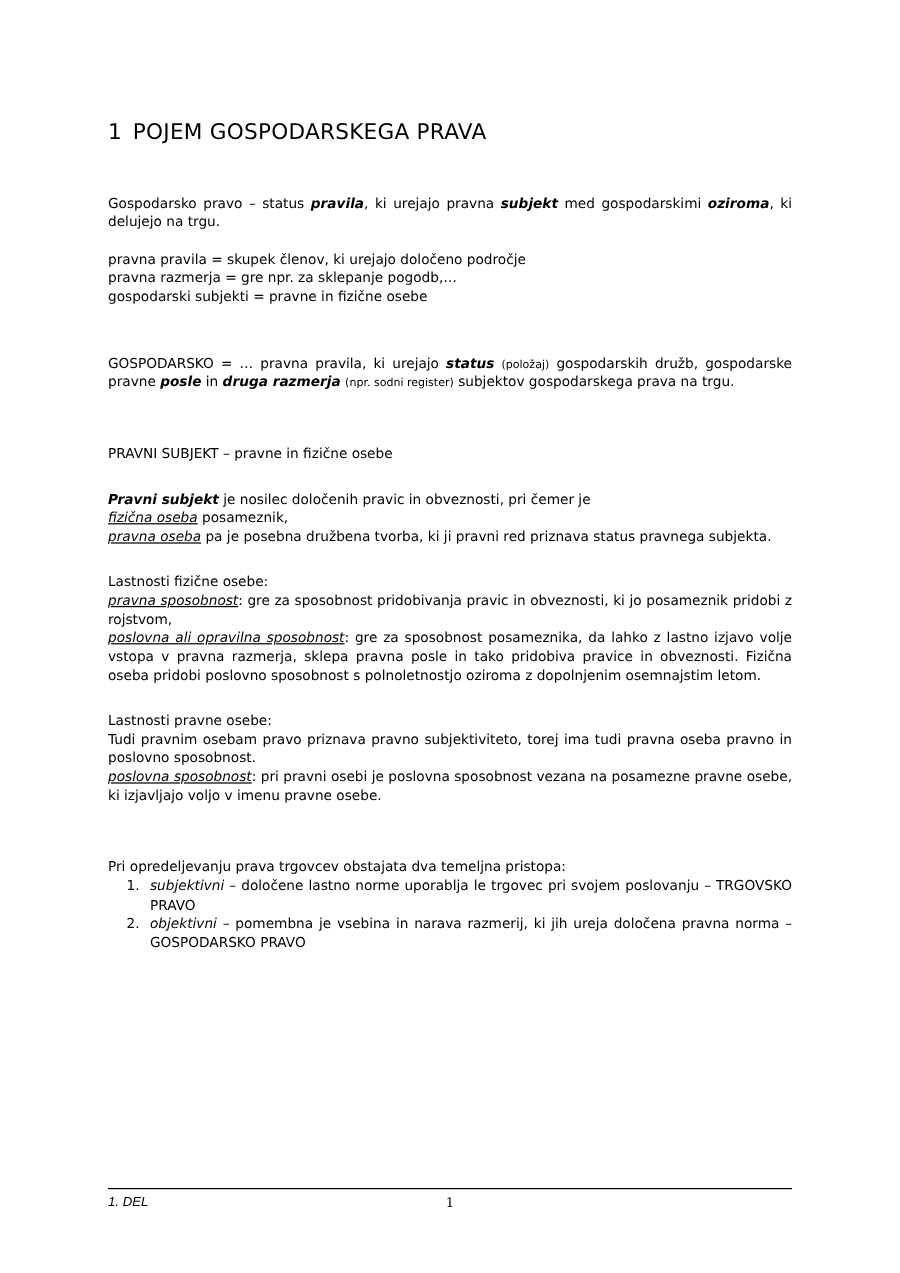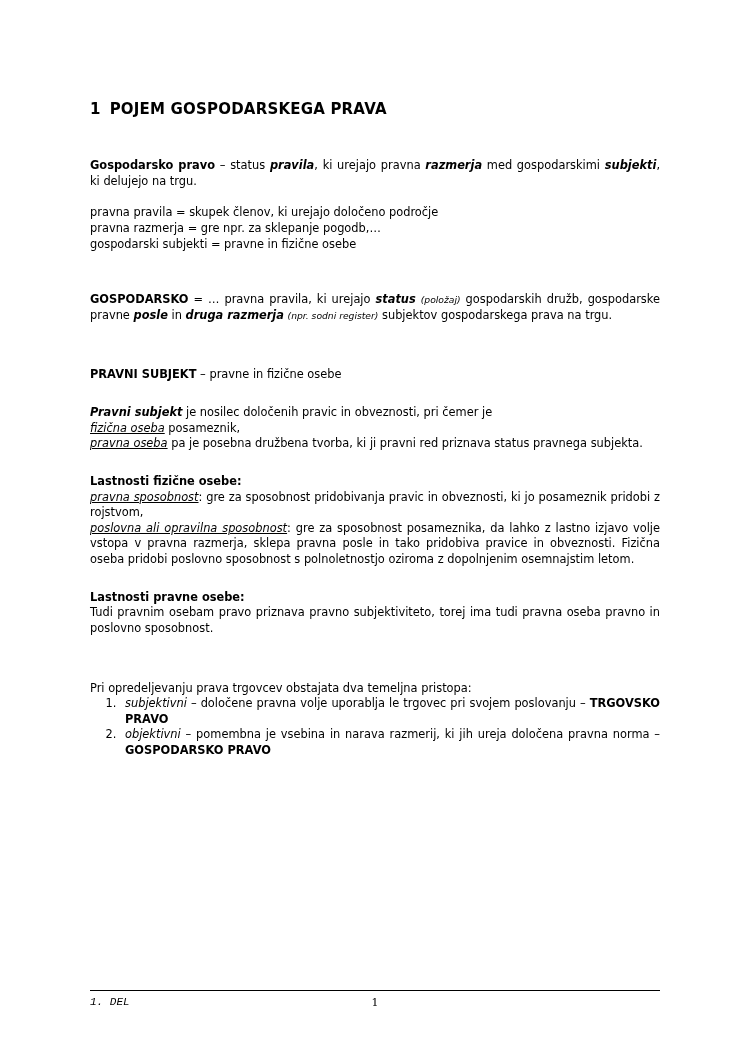--- a/index.html
+++ b/index.html
@@ -20,22 +20,22 @@
     box-sizing: border-box;
   }
   .content {
     position: absolute;
     left: 90px;
     top: 100px;
     width: 570px;
   }
   h1.doc-title {
     font-family: "DejaVu Sans", "Liberation Sans", sans-serif;
-    font-size: 15px;
-    font-weight: bold;
+    font-size: 18px;
+    font-weight: normal;
     letter-spacing: 0.2px;
     margin: 0 0 0 0;
     padding: 0;
     line-height: 1.2;
   }
   h1.doc-title .num {
     margin-right: 9px;
   }
   p.para {
     font-size: 11.4px;
@@ -44,26 +44,25 @@
     margin: 0;
     padding: 0;
   }
   p.para.nojust {
     text-align: left;
   }
   .sp-xl { height: 40px; }
   .sp-lg { height: 22px; }
   .sp-md { height: 16px; }
 
-  b, .b { font-weight: bold; }
+  b, .b { font-weight: normal; }
   .bi { font-weight: bold; font-style: italic; }
   .i { font-style: italic; }
   .iu { font-style: italic; text-decoration: underline; }
   .small-i {
-    font-style: italic;
     font-size: 9.2px;
   }
 
   ol.approach-list {
     margin: 0;
     padding: 0 0 0 30px;
     font-size: 11.4px;
     line-height: 1.37;
   }
   ol.approach-list > li {
@@ -85,21 +84,21 @@
   }
   .footer-row {
     position: relative;
     margin-top: 5px;
     height: 16px;
   }
   .footer-left {
     position: absolute;
     left: 0;
     top: 0;
-    font-family: Liberation Mono, monospace;
+    font-family: Liberation Sans, sans-serif;
     font-style: italic;
     font-size: 11px;
   }
   .footer-center {
     position: absolute;
     left: 0;
     top: 0;
     width: 100%;
     text-align: center;
     font-family: "DejaVu Serif", "Liberation Serif", serif;
@@ -112,21 +111,21 @@
 <div class="page">
 
   <div class="content">
 
     <h1 class="doc-title">
       <span class="num">1</span><span>POJEM GOSPODARSKEGA PRAVA</span>
     </h1>
 
     <div class="sp-xl"></div>
 
-    <p class="para"><span class="b">Gospodarsko pravo</span><span> – status </span><span class="bi">pravila</span><span>, ki urejajo pravna </span><span class="bi">razmerja</span><span> med gospodarskimi </span><span class="bi">subjekti</span><span>, ki delujejo na trgu.</span></p>
+    <p class="para"><span class="b">Gospodarsko pravo</span><span> – status </span><span class="bi">pravila</span><span>, ki urejajo pravna </span><span class="bi">subjekt</span><span> med gospodarskimi </span><span class="bi">oziroma</span><span>, ki delujejo na trgu.</span></p>
 
     <div class="sp-md"></div>
 
     <p class="para nojust">pravna pravila = skupek členov, ki urejajo določeno področje</p>
     <p class="para nojust">pravna razmerja = gre npr. za sklepanje pogodb,…</p>
     <p class="para nojust">gospodarski subjekti = pravne in fizične osebe</p>
 
     <div class="sp-xl"></div>
 
     <p class="para"><span class="b">GOSPODARSKO</span><span> = … pravna pravila, ki urejajo </span><span class="bi">status</span> <span class="small-i">(položaj)</span><span> gospodarskih družb, gospodarske pravne </span><span class="bi">posle</span><span> in </span><span class="bi">druga razmerja</span> <span class="small-i">(npr. sodni register)</span><span> subjektov gospodarskega prava na trgu.</span></p>
@@ -147,30 +146,31 @@
     <div class="sp-lg"></div>
 
     <p class="para nojust"><span class="b">Lastnosti fizične osebe:</span></p>
     <p class="para"><span class="iu">pravna sposobnost</span><span>: gre za sposobnost pridobivanja pravic in obveznosti, ki jo posameznik pridobi z rojstvom,</span></p>
     <p class="para"><span class="iu">poslovna ali opravilna sposobnost</span><span>: gre za sposobnost posameznika, da lahko z lastno izjavo volje vstopa v pravna razmerja, sklepa pravna posle in tako pridobiva pravice in obveznosti. Fizična oseba pridobi poslovno sposobnost s polnoletnostjo oziroma z dopolnjenim osemnajstim letom.</span></p>
 
     <div class="sp-lg"></div>
 
     <p class="para nojust"><span class="b">Lastnosti pravne osebe:</span></p>
     <p class="para">Tudi pravnim osebam pravo priznava pravno subjektiviteto, torej ima tudi pravna oseba pravno in poslovno sposobnost.</p>
+    <p class="para"><span class="iu">poslovna sposobnost</span><span>: pri pravni osebi je poslovna sposobnost vezana na posamezne pravne osebe, ki izjavljajo voljo v imenu pravne osebe.</span></p>
 
     <div class="sp-lg"></div>
 
 
     <div class="sp-lg"></div>
 
     <p class="para nojust">Pri opredeljevanju prava trgovcev obstajata dva temeljna pristopa:</p>
 
     <ol class="approach-list">
-      <li><span class="i">subjektivni</span><span> – določene pravna volje uporablja le trgovec pri svojem poslovanju – </span><span class="b">TRGOVSKO PRAVO</span></li>
+      <li><span class="i">subjektivni</span><span> – določene lastno norme uporablja le trgovec pri svojem poslovanju – </span><span class="b">TRGOVSKO PRAVO</span></li>
       <li><span class="i">objektivni</span><span> – pomembna je vsebina in narava razmerij, ki jih ureja določena pravna norma – </span><span class="b">GOSPODARSKO PRAVO</span></li>
     </ol>
 
   </div>
 
   <div class="footer">
     <div class="footer-rule"></div>
     <div class="footer-row">
       <div class="footer-left">1. DEL</div>
       <div class="footer-center">1</div>

